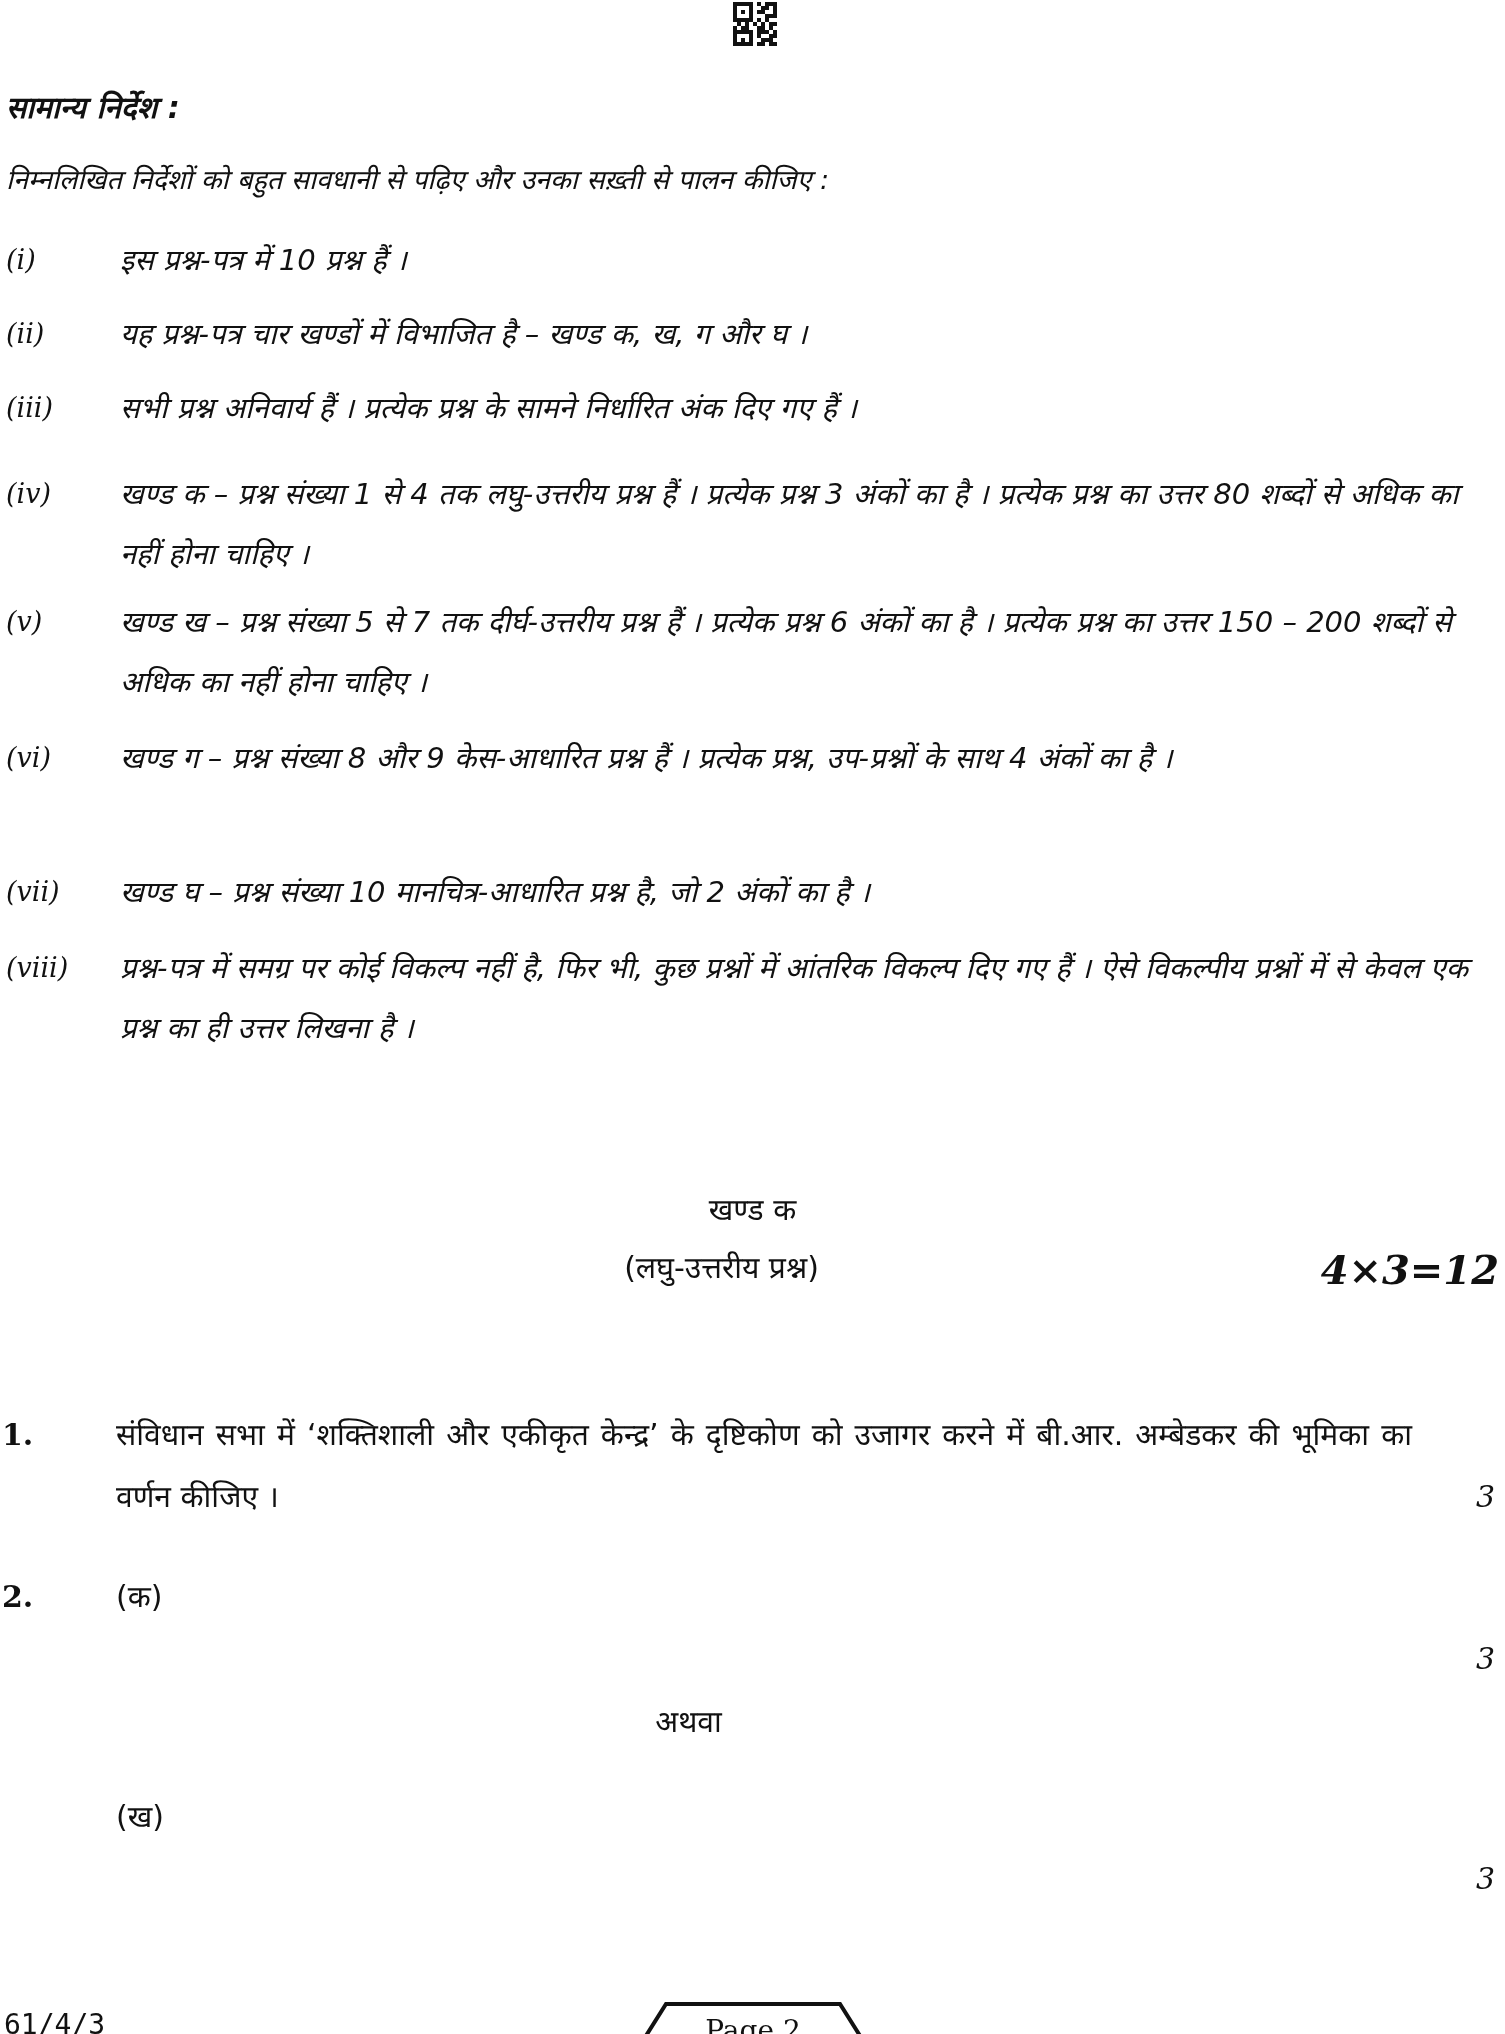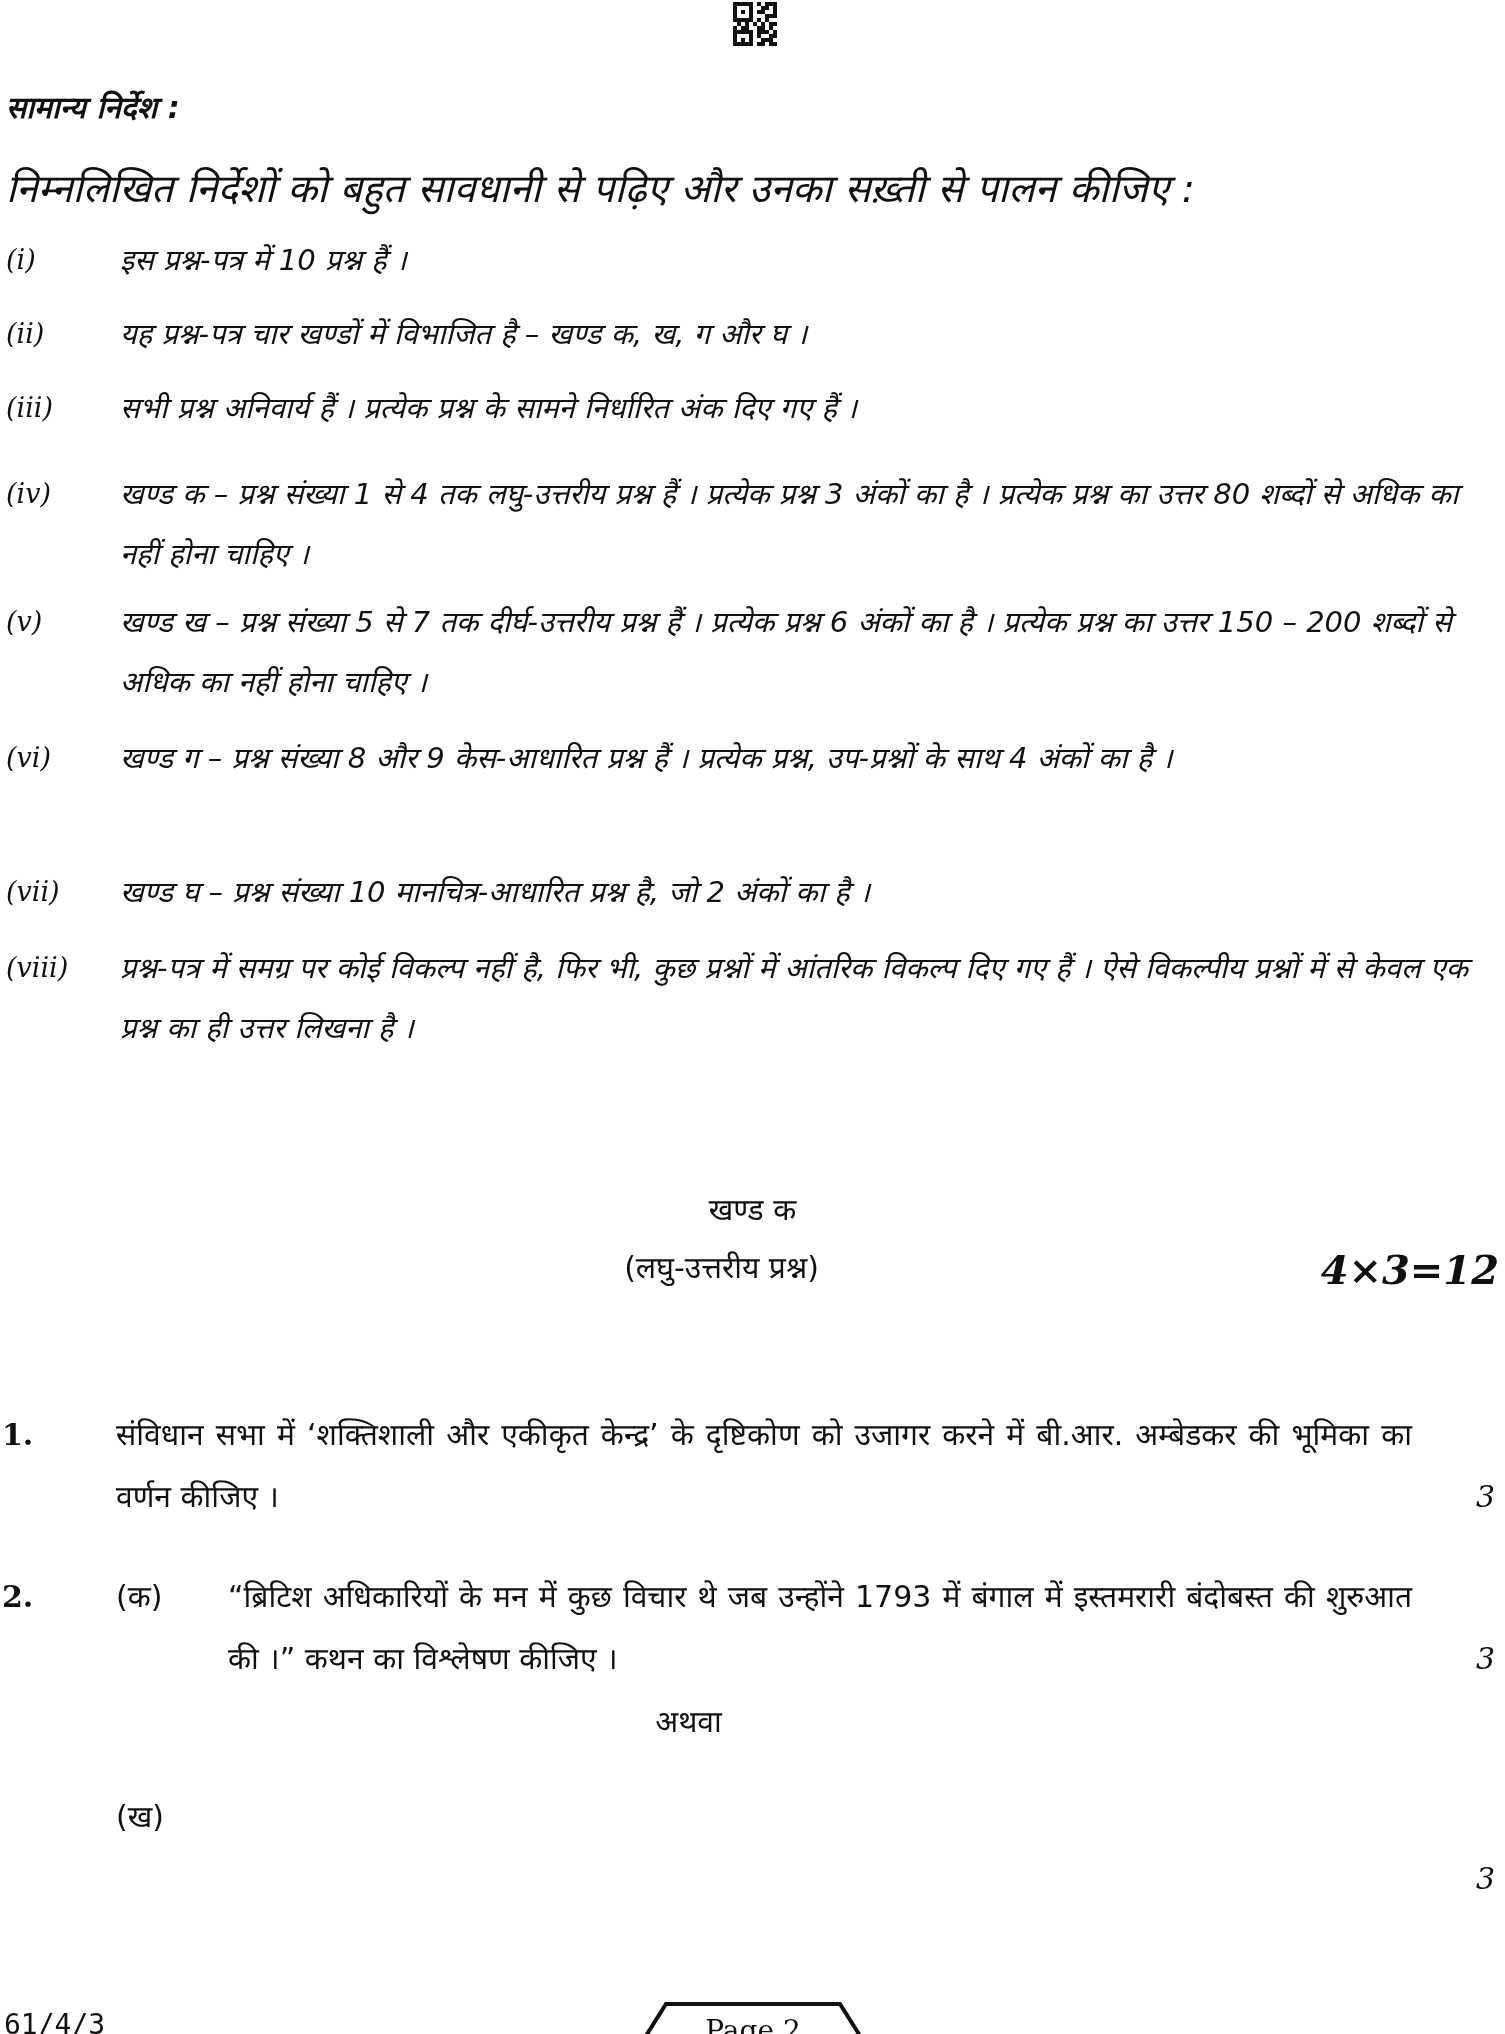--- a/index.html
+++ b/index.html
@@ -15,21 +15,21 @@
   .qr span { width: 4px; height: 4px; }
   .qr span.b { background: #111; }
 
   .general-heading {
     position: absolute; left: 6px; top: 86px;
     font-size: 30px; font-weight: bold; font-style: italic;
     font-family: "DejaVu Sans", sans-serif;
   }
   .intro {
     position: absolute; left: 6px; top: 160px;
-    font-size: 39px; font-style: italic;
+    font-size: 27px; font-style: italic;
     font-family: "DejaVu Sans", sans-serif;
   }
   .instr {
     position: absolute; left: 6px; width: 1495px;
     font-size: 29px; font-style: italic; line-height: 60px;
     font-family: "DejaVu Sans", sans-serif;
   }
   .instr .num {
     position: absolute; left: 0; top: 0; width: 110px;
     font-family: "DejaVu Serif", serif; font-style: italic; font-size: 27px;
@@ -256,21 +256,20 @@
 
 <div class="q" style="top:1404px; height:124px">
   <span class="qnum">1.</span>
   <span class="qbody">संविधान सभा में ‘शक्तिशाली और एकीकृत केन्द्र’ के दृष्टिकोण को उजागर करने में बी.आर. अम्बेडकर की भूमिका का वर्णन कीजिए ।</span>
   <span class="mark">3</span>
 </div>
 
 <div class="q" style="top:1566px; height:124px">
   <span class="qnum">2.</span>
   <span class="sub">(क)</span>
-  <span class="qbody indented">“ब्रिटिश अधिकारियों के मन में कुछ विचार थे जब उन्होंने 1793 में बंगाल में इस्तमरारी बंदोबस्त की शुरुआत की ।” कथन का विश्लेषण कीजिए ।</span>
   <span class="mark">3</span>
 </div>
 
 <div class="or" style="top:1700px">अथवा</div>
 
 <div class="q" style="top:1786px; height:124px">
   <span class="sub">(ख)</span>
   <span class="mark">3</span>
 </div>
 

